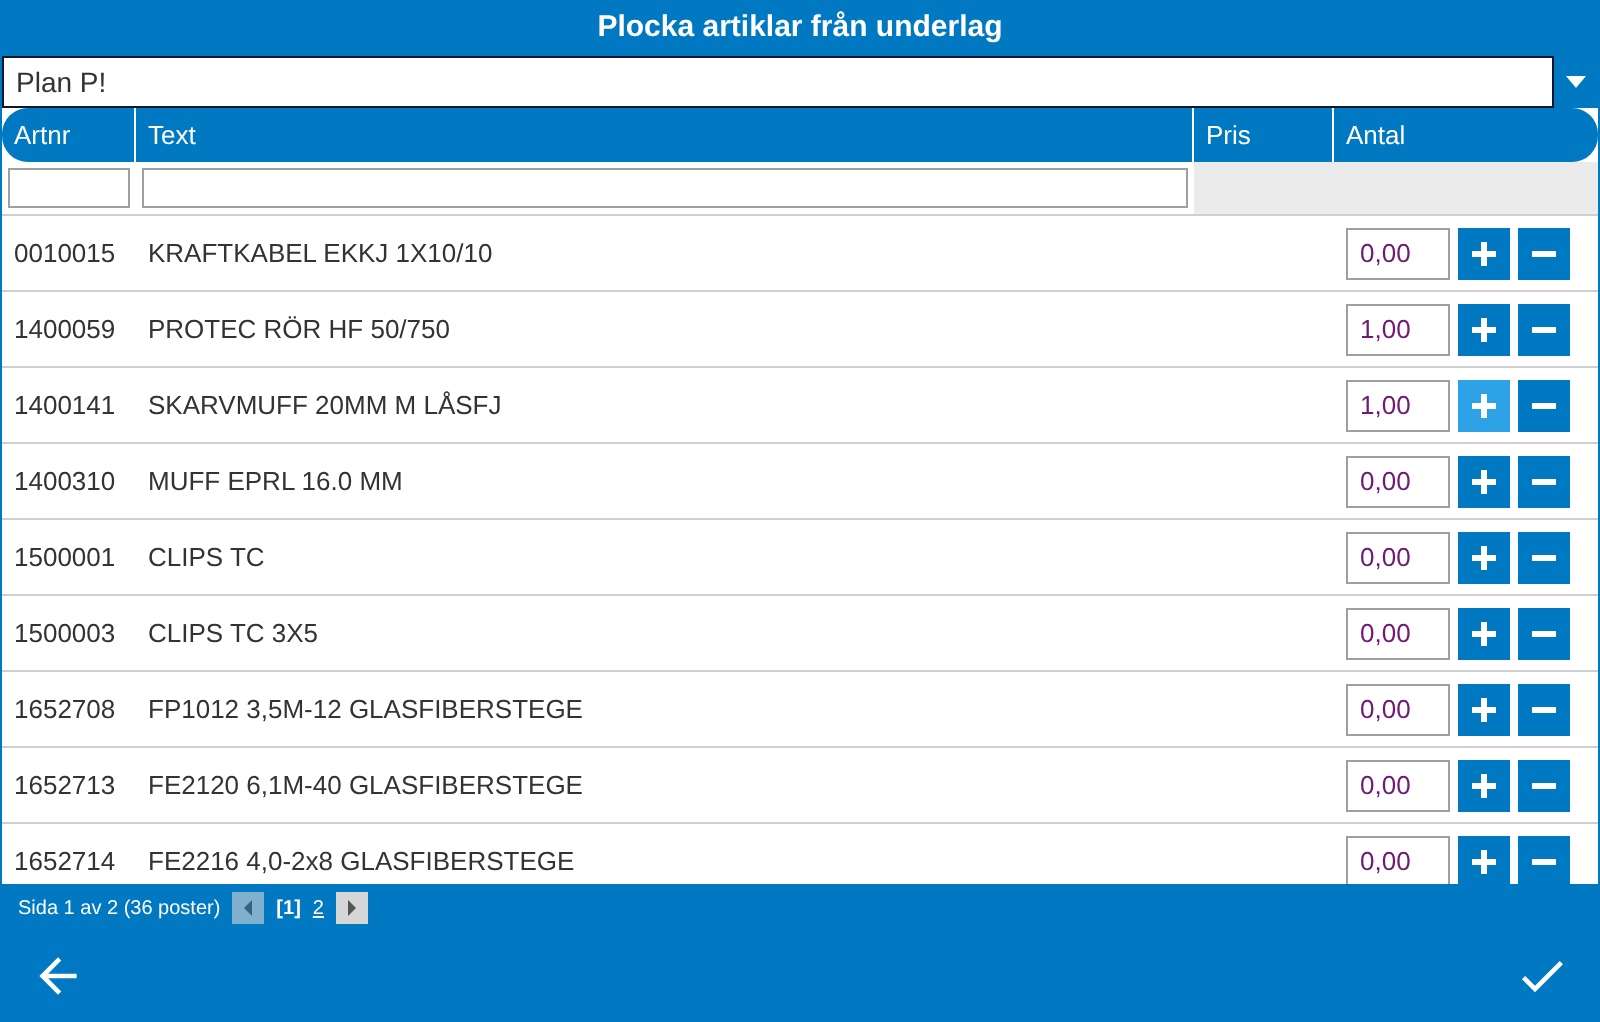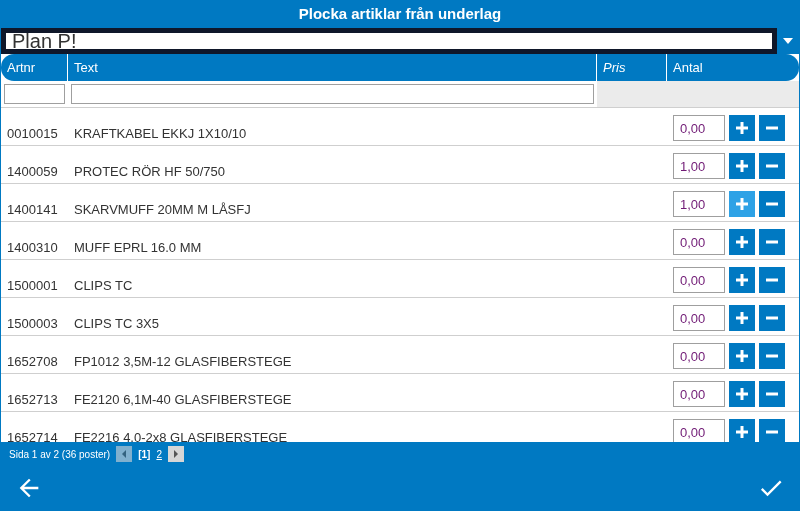--- a/index.html
+++ b/index.html
@@ -2,47 +2,47 @@
 <html><head>
 <meta charset="utf-8">
 <style>
   * { box-sizing: border-box; margin: 0; padding: 0; }
   html, body { width: 800px; height: 511px; font-family: Arial, sans-serif; overflow: hidden; background: #fff; }
   .container { width: 800px; height: 511px; display: flex; flex-direction: column; border: 1px solid #0079c2; }
 
   .title-bar { background: #0079c2; color: #fff; font-weight: bold; font-size: 15px; text-align: center; padding: 4px 0 6px 0; }
 
   .dropdown-row { display: flex; padding: 0; }
-  .dropdown-input { flex: 1; border: 5px solid #0f172a; font-size: 20px; color: #333; padding: 4px 6px; height: 26px; background: #fff; }
+  .dropdown-input { flex: 1; border: 1px solid #0f172a; font-size: 14px; color: #333; padding: 4px 6px; height: 26px; background: #fff; }
   .dropdown-btn { width: 22px; height: 26px; background: #0079c2; border: 1px solid #0079c2; display: flex; align-items: center; justify-content: center; cursor: pointer; }
   .dropdown-btn svg { width: 10px; height: 10px; fill: #fff; }
 
   .header-row { display: flex; background: #0079c2; color: #fff; font-size: 13px; border-radius: 13px; }
   .header-row > div { padding: 6px 6px; border-right: 1px solid #fff; }
   .col-artnr { width: 67px; }
   .col-text { flex: 1; }
-  .col-pris { width: 70px; font-style: italic; }
+  .col-pris { width: 70px; }
   .col-antal { width: 132px; }
   .header-row > div:last-child { border-right: none; }
 
   .filter-row { display: flex; border-bottom: 1px solid #cfcfcf; }
   .filter-row > div { padding: 3px 3px; }
   .filter-row input { width: 100%; height: 20px; border: 1px solid #9f9f9f; font-size: 12px; padding: 0 3px; }
   .filter-artnr { width: 67px; }
   .filter-text { flex: 1; }
   .filter-pris { width: 70px; }
   .filter-antal { width: 132px; }
   .filter-pris, .filter-antal { background: #ebebeb; }
 
   .table-body { flex: 1; overflow-y: scroll; overflow-x: hidden; }
   .table-body::-webkit-scrollbar { width: 17px; }
   .table-body::-webkit-scrollbar-track { background: #f0f0f0; }
   .table-body::-webkit-scrollbar-thumb { background: #c0c0c0; }
 
-  .data-row { display: flex; border-bottom: 1px solid #cfcfcf; align-items: flex-end; min-height: 38px; font-size: 13px; color: #333; }
+  .data-row { display: flex; border-bottom: 1px solid #cfcfcf; align-items: center; min-height: 38px; font-size: 13px; color: #333; }
   .data-row > div { padding: 4px 6px; }
   .cell-artnr { width: 67px; }
   .cell-text { flex: 1; }
   .cell-pris { width: 70px; }
   .cell-antal { width: 132px; display: flex; align-items: center; gap: 4px; }
 
   .qty-input { width: 52px; height: 26px; border: 1px solid #9f9f9f; font-size: 13px; text-align: left; padding: 2px 6px; color: #701a75; }
   .qty-btn { width: 26px; height: 26px; background: #0079c2; display: flex; align-items: center; justify-content: center; cursor: pointer; }
   .qty-btn.hover { background: #2ea2e6; }
   .qty-btn svg { width: 14px; height: 14px; fill: #fff; stroke: #fff; stroke-width: 3; }

